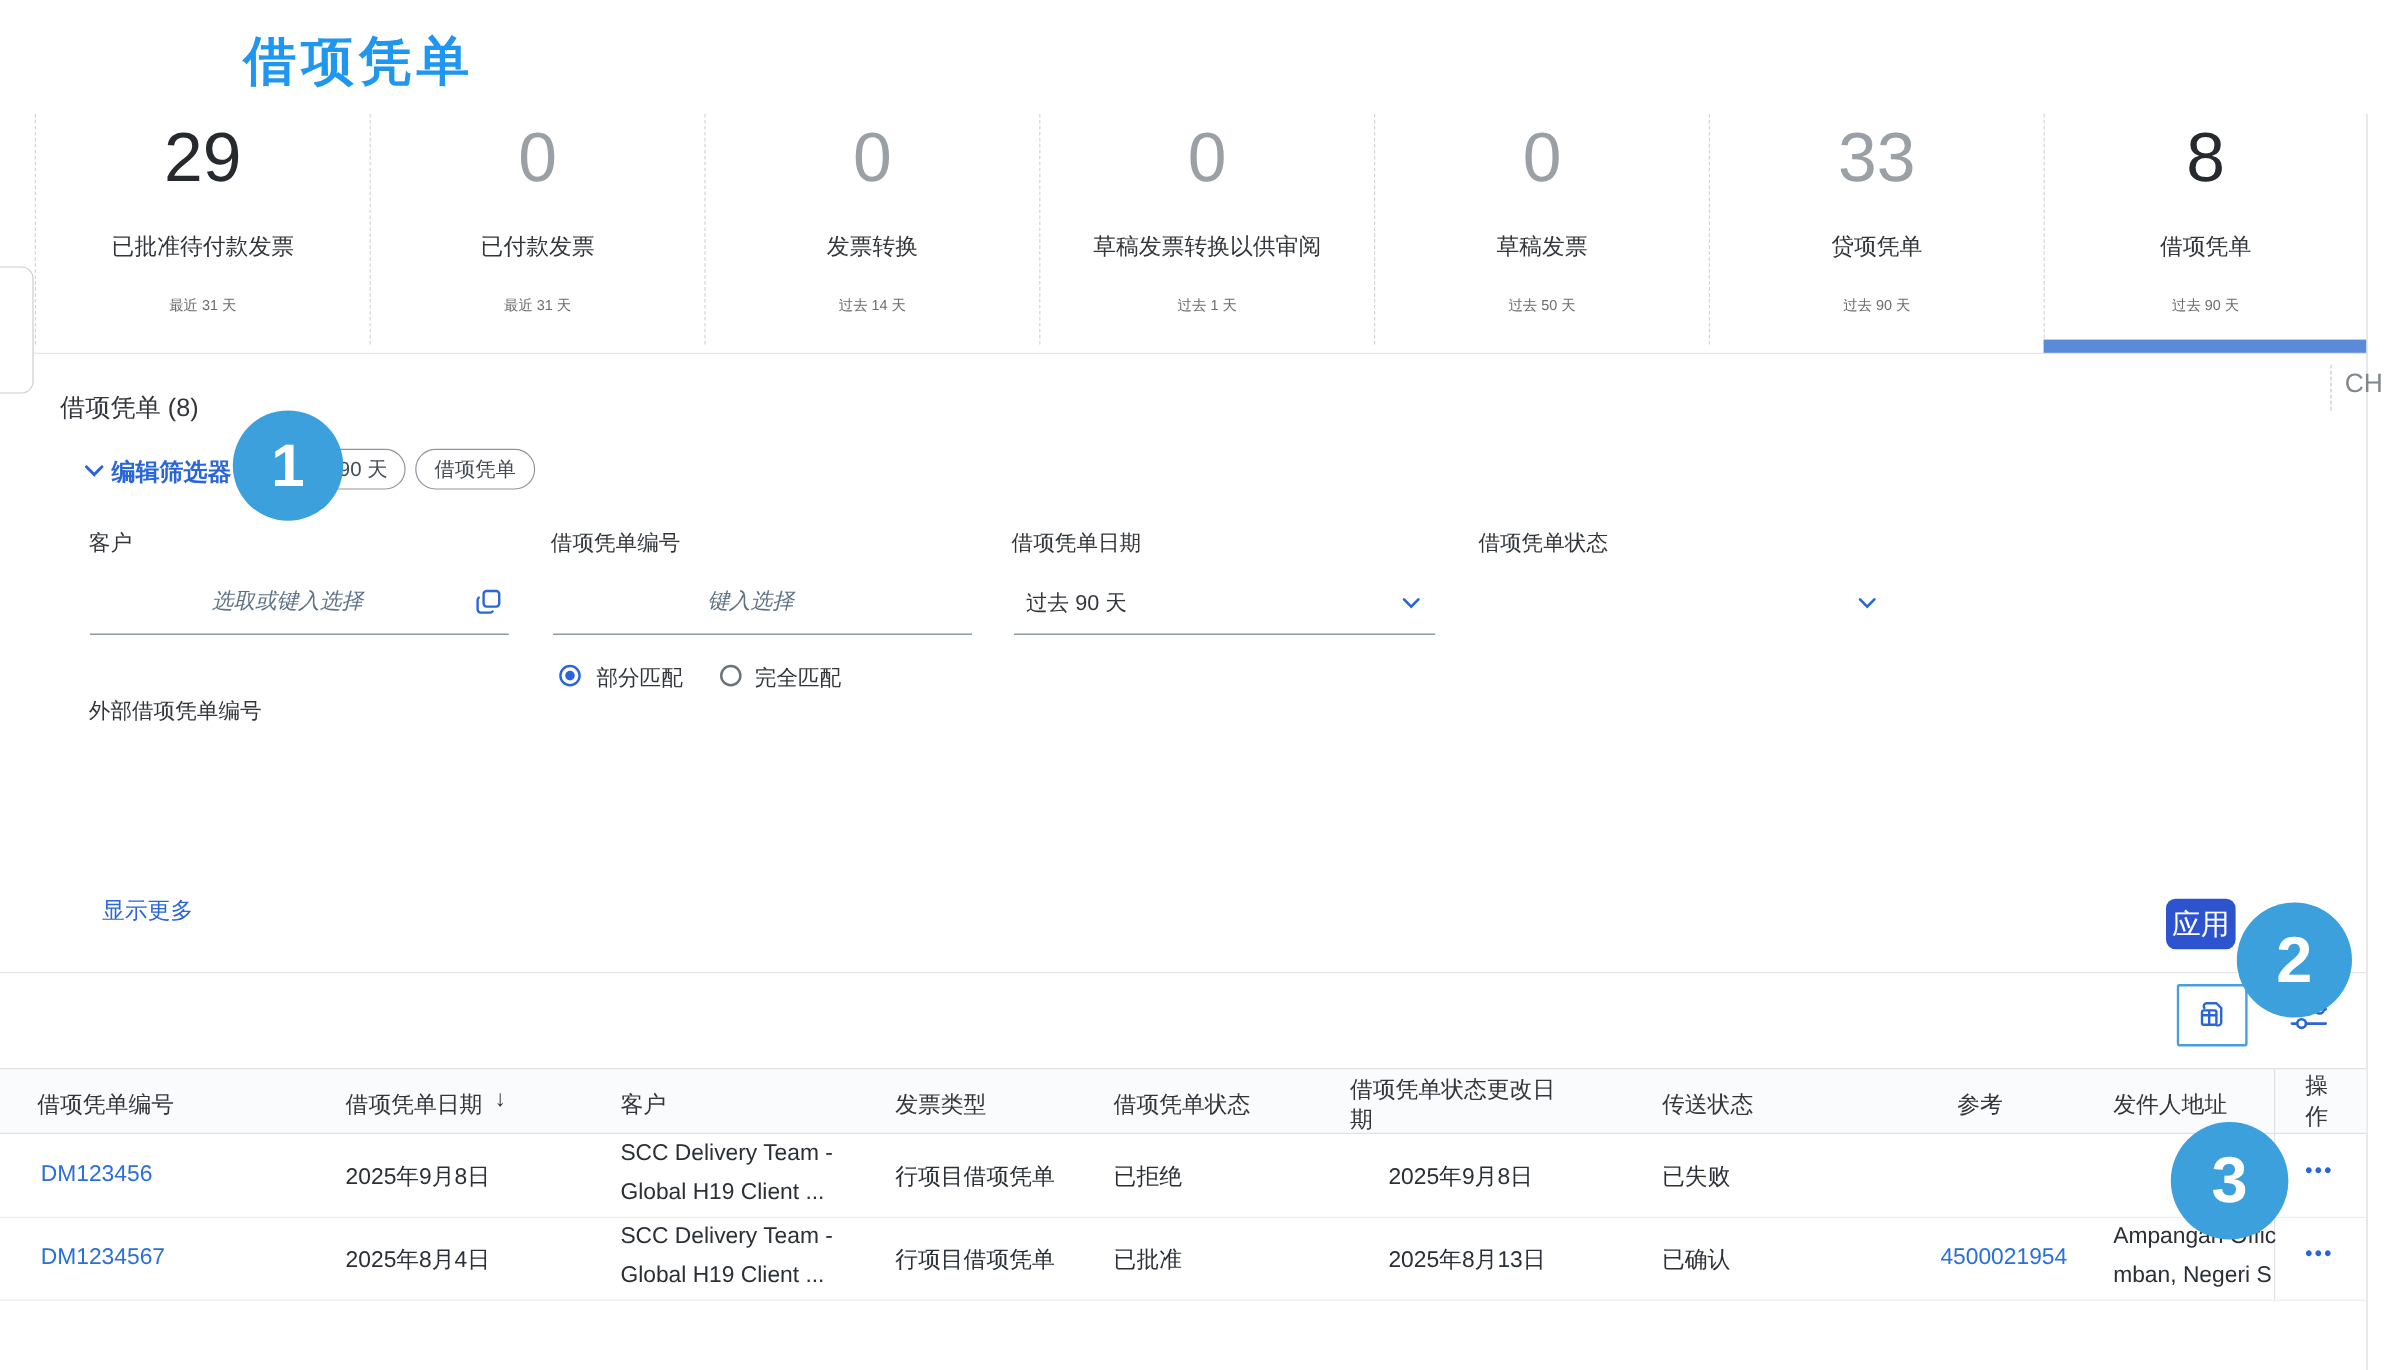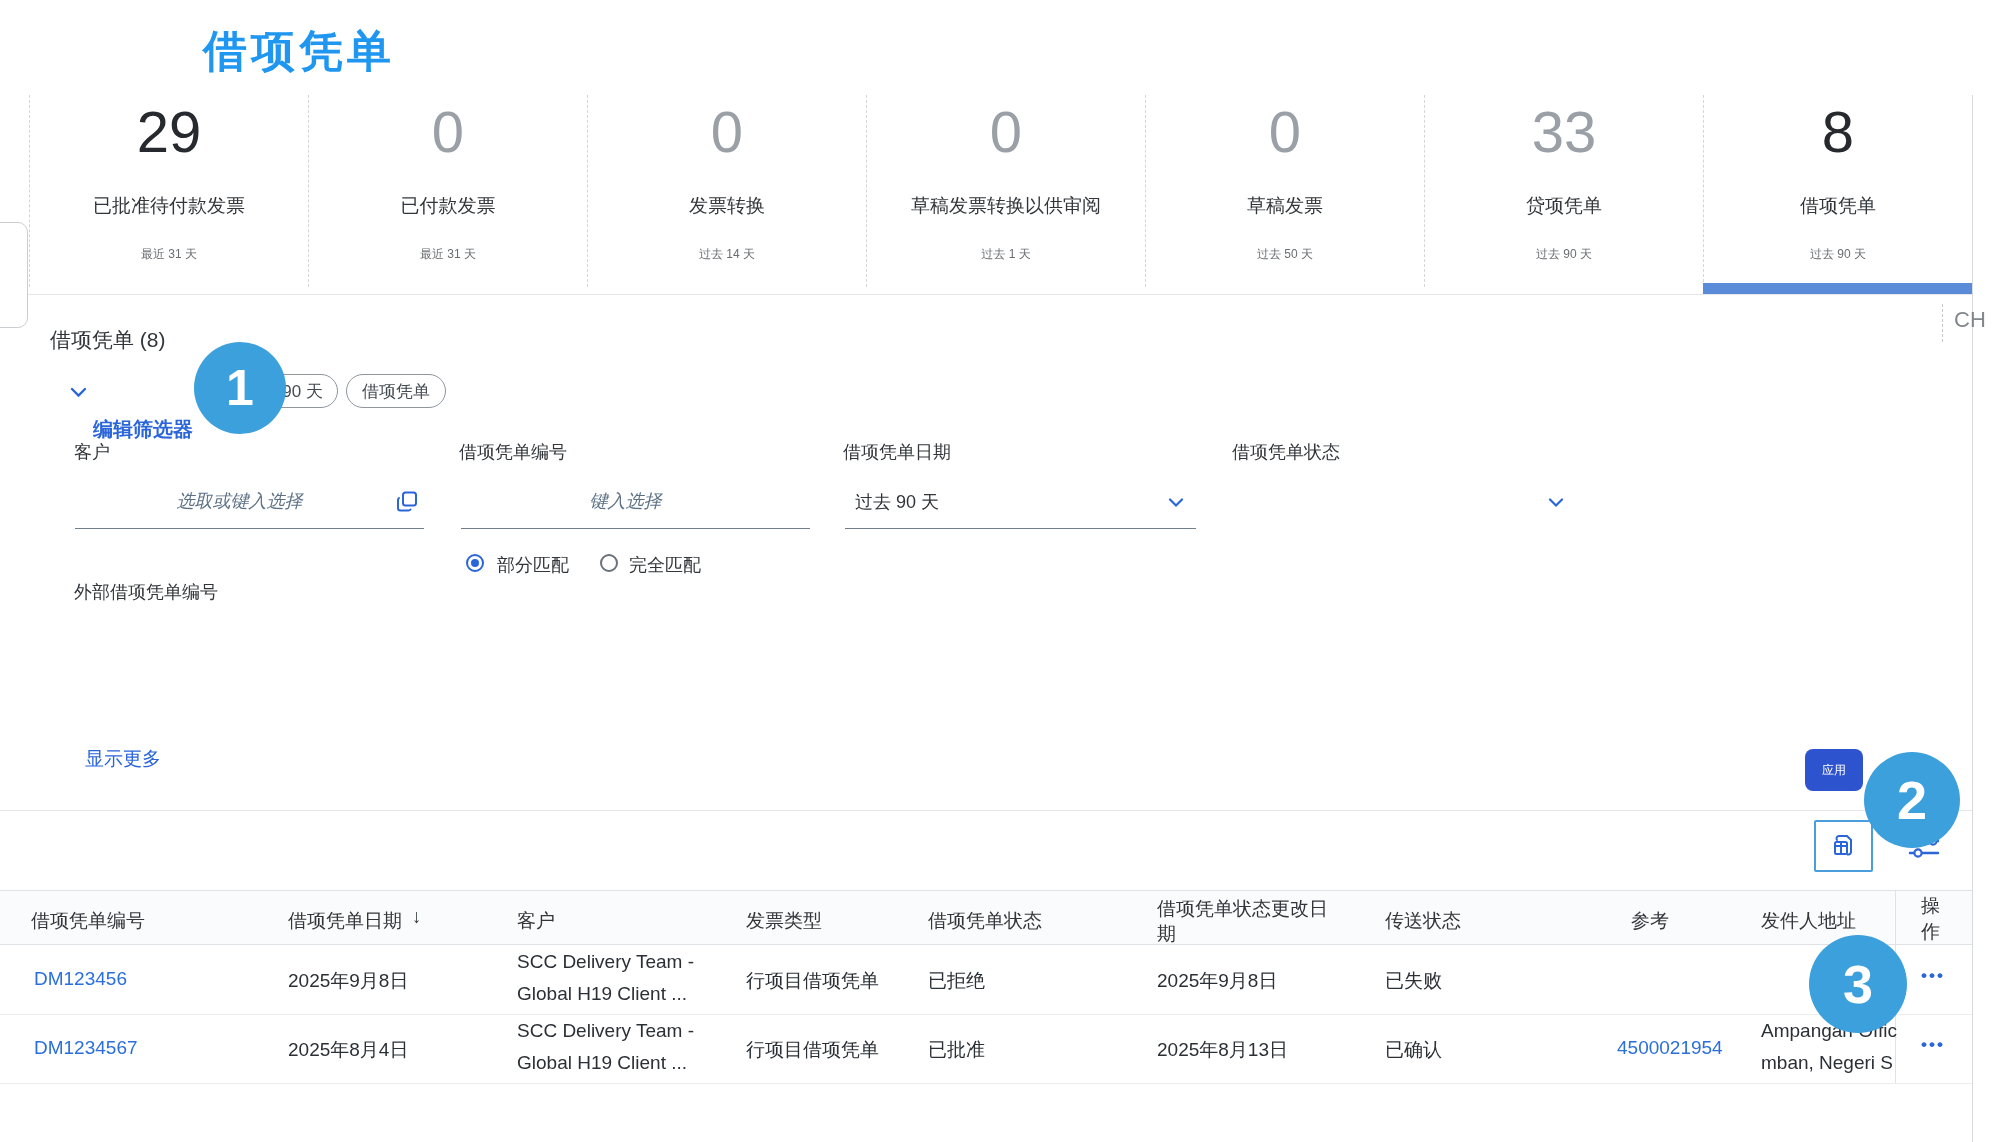--- a/index.html
+++ b/index.html
@@ -52,21 +52,21 @@
   .chev { position:absolute; width:16px; height:10px; }
   .radio { position:absolute; width:18px; height:18px; border-radius:50%; background:#fff; }
   .radio-on  { border:2px solid #2a65d9; }
   .radio-on::after { content:""; display:block; width:8px; height:8px; margin:3px;
                      border-radius:50%; background:#2a65d9; }
   .radio-off { border:2px solid #6a7178; }
   .radio-lbl { position:absolute; font-size:18px; color:#32363a; }
 
   .show-more { font-size:19px; color:#2a65d9; cursor:pointer; }
   .apply-btn { left:1805px; top:749px; width:58px; height:42px; background:#2e53cf;
-               color:#fff; font-size:12px; border:none; border-radius:8px; cursor:pointer;
+               color:#fff; font-size:24px; border:none; border-radius:8px; cursor:pointer;
                font-family:"Liberation Sans","DejaVu Sans",sans-serif; }
 
   .export-btn { left:1814px; top:820px; width:59px; height:52px; background:#fff;
                 border:2px solid #4a9ede; border-radius:2px; display:flex;
                 align-items:center; justify-content:center; cursor:pointer; }
   .settings-btn { left:1904px; top:830px; width:44px; height:34px; background:transparent;
                   border:none; display:flex; align-items:center; justify-content:center;
                   cursor:pointer; }
 
   
@@ -139,21 +139,21 @@
   <div class="abs left-pill"></div>
   <div class="abs card-border"></div>
   <div class="abs edge-dash"></div>
   <div class="abs edge-peek-label">CH</div>
 
   <div class="abs section-title" style="left:50px; top:326px;">借项凭单 (8)</div>
 
   <svg class="abs" style="left:70px; top:387px;" width="17" height="11" viewBox="0 0 17 11">
     <path d="M2 2 L8.5 8.5 L15 2" fill="none" stroke="#2a65d9" stroke-width="2.4" stroke-linecap="round"></path>
   </svg>
-  <div class="abs edit-filters" style="left:93px; top:380px;margin-top:36px;">编辑筛选器</div>
+  <div class="abs edit-filters" style="left:93px; top:380px;">编辑筛选器</div>
   <div class="chip chip1">
     <span>过去 90 天</span>
   </div>
   <div class="chip chip2">
     <span>借项凭单</span>
   </div>
 
   <div class="abs fld-label" style="left:74px; top:440px;">客户</div>
   <input class="fld-input" style="left: 75px; top: 480px; width: 349px;" placeholder="选取或键入选择">
   <svg class="abs" style="left:396px; top:490px;" width="23" height="23" viewBox="0 0 23 23">
@@ -204,21 +204,21 @@
     </svg>
   </div>
 
   <div class="abs tbl-header-bg"></div>
   <div class="th" style="left:31px;  top:908px;">借项凭单编号</div>
   <div class="th" style="left:288px; top:908px;">借项凭单日期</div>
   <div class="th" style="left:412px; top:906px;">↓</div>
   <div class="th" style="left:517px; top:908px;">客户</div>
   <div class="th" style="left:746px; top:908px;">发票类型</div>
   <div class="th" style="left:928px; top:908px;">借项凭单状态</div>
-  <div class="th th-wrap" style="left:1157px; top:896px;">借项凭单状态更改日期</div>
+  <div class="th th-wrap" style="left:1125px; top:896px;">借项凭单状态更改日期</div>
   <div class="th" style="left:1385px; top:908px;">传送状态</div>
   <div class="th" style="left:1631px; top:908px;">参考</div>
   <div class="th" style="left:1761px; top:908px;text-align:center;">发件人地址</div>
   <div class="th th-actions" style="left:1921px; top:893px;">操作</div>
   <div class="abs vline-actions"></div>
 
   <div>
     <div class="td td-link" style="left:34px;  top:968px;">DM123456</div>
     <div class="td" style="left:288px; top:968px;">2025年9月8日</div>
     <div class="td" style="left:517px; top:951px;">SCC Delivery Team -</div>

